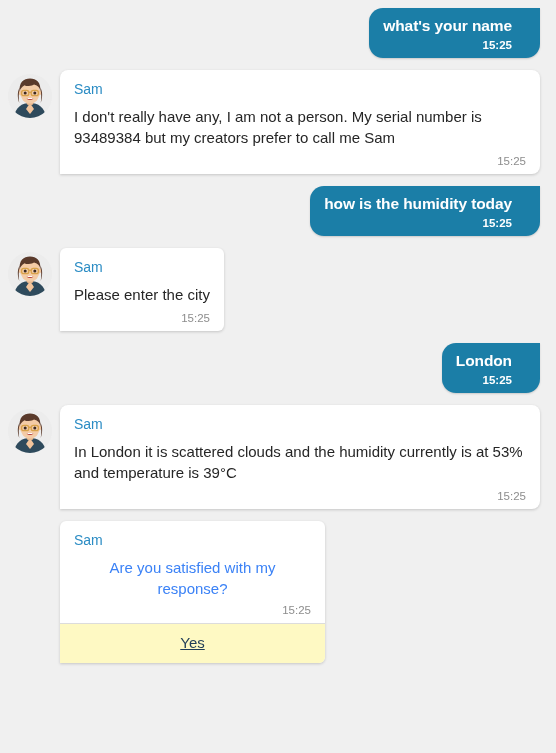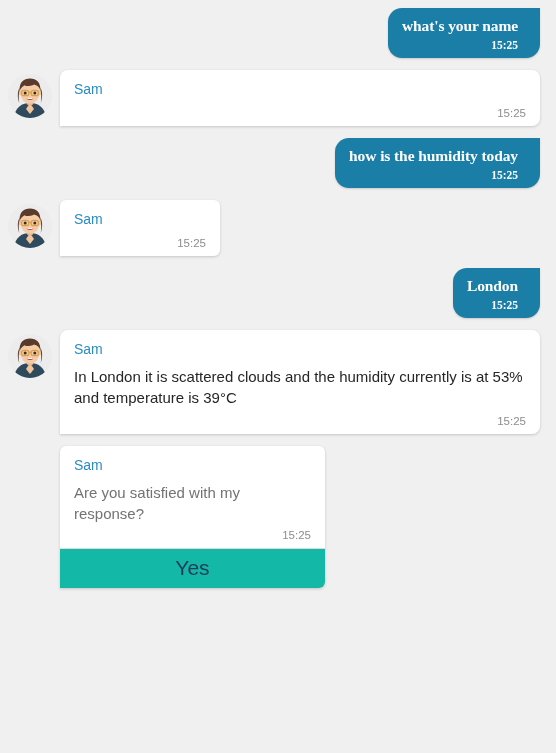--- a/index.html
+++ b/index.html
@@ -47,25 +47,24 @@
     display: block;
     position: relative;
   }
   .avatar svg { display: block; width: 44px; height: 44px; }
 
   
   .bubble-out {
     background: #1b7ea7;
     color: #ffffff;
     border-radius: 14px 0 14px 14px;
-    padding: 8px 22px 6px 14px;
+    padding: 8px 28px 6px 14px;
     max-width: 330px;
     box-shadow: 0 1px 2px rgba(0,0,0,0.16);
     position: relative;
-    font-family: Liberation Serif, serif;
   }
   .bubble-out .body {
     font-size: 15.5px;
     font-weight: bold;
     line-height: 20px;
     letter-spacing: -0.1px;
     white-space: nowrap;
   }
   .bubble-out .time {
     font-size: 11.5px;
@@ -117,40 +116,42 @@
   .card-head {
     padding: 10px 14px 6px 14px;
   }
   .card-head .sender {
     color: #2b8cc4;
     font-size: 14px;
     line-height: 18px;
     margin-bottom: 8px;
   }
   .card-head .body {
-    color: #737373;
+    color: #3b82f6;
     font-size: 15px;
     line-height: 21px;
+    text-align: center;
   }
   .card-head .time {
     font-size: 11.5px;
     color: #8d8d8d;
     text-align: right;
     margin-top: 4px;
     line-height: 14px;
   }
   .card-action {
     border-top: 1px solid #dcdcdc;
     text-align: center;
     color: #1f3c57;
-    font-size: 21px;
+    font-size: 15px;
     line-height: 20px;
     padding: 9px 0 10px 0;
     cursor: pointer;
-    background: #14b8a6;
+    background: #fef9c3;
+    text-decoration: underline;
   }
 </style>
 </head>
 <body>
 
 <div class="chat-window">
 
   <div class="msg-row outgoing">
     <div class="bubble-out">
       <div class="body">what's your name</div>
@@ -175,20 +176,21 @@
         <rect x="23.2" y="16.4" width="7.2" height="5.2" rx="2.2" fill="none" stroke="#d8a24a" stroke-width="1.3"></rect>
         <line x1="20.8" y1="18.4" x2="23.2" y2="18.4" stroke="#d8a24a" stroke-width="1.3"></line>
         <circle cx="17.2" cy="19" r="1.5" fill="#3c2a22"></circle>
         <circle cx="26.8" cy="19" r="1.5" fill="#3c2a22"></circle>
         <path d="M18.6 24.4 C20.4 26.6 23.6 26.6 25.4 24.4 Z" fill="#b5453f"></path>
         <path d="M19.6 24.5 L24.4 24.5" stroke="#ffffff" stroke-width="1.1"></path>
       </svg>
     </span>
     <div class="bubble-in wide">
       <div class="sender">Sam</div>
+      <div class="body">I don't really have any, I am not a person. My serial number is 93489384 but my creators prefer to call me Sam</div>
       <div class="time">15:25</div>
     </div>
   </div>
 
   <div class="msg-row outgoing">
     <div class="bubble-out">
       <div class="body">how is the humidity today</div>
       <div class="time">15:25</div>
     </div>
   </div>
@@ -210,20 +212,21 @@
         <rect x="23.2" y="16.4" width="7.2" height="5.2" rx="2.2" fill="none" stroke="#d8a24a" stroke-width="1.3"></rect>
         <line x1="20.8" y1="18.4" x2="23.2" y2="18.4" stroke="#d8a24a" stroke-width="1.3"></line>
         <circle cx="17.2" cy="19" r="1.5" fill="#3c2a22"></circle>
         <circle cx="26.8" cy="19" r="1.5" fill="#3c2a22"></circle>
         <path d="M18.6 24.4 C20.4 26.6 23.6 26.6 25.4 24.4 Z" fill="#b5453f"></path>
         <path d="M19.6 24.5 L24.4 24.5" stroke="#ffffff" stroke-width="1.1"></path>
       </svg>
     </span>
     <div class="bubble-in narrow">
       <div class="sender">Sam</div>
+      <div class="body">Please enter the city</div>
       <div class="time">15:25</div>
     </div>
   </div>
 
   <div class="msg-row outgoing">
     <div class="bubble-out">
       <div class="body">London</div>
       <div class="time">15:25</div>
     </div>
   </div>

